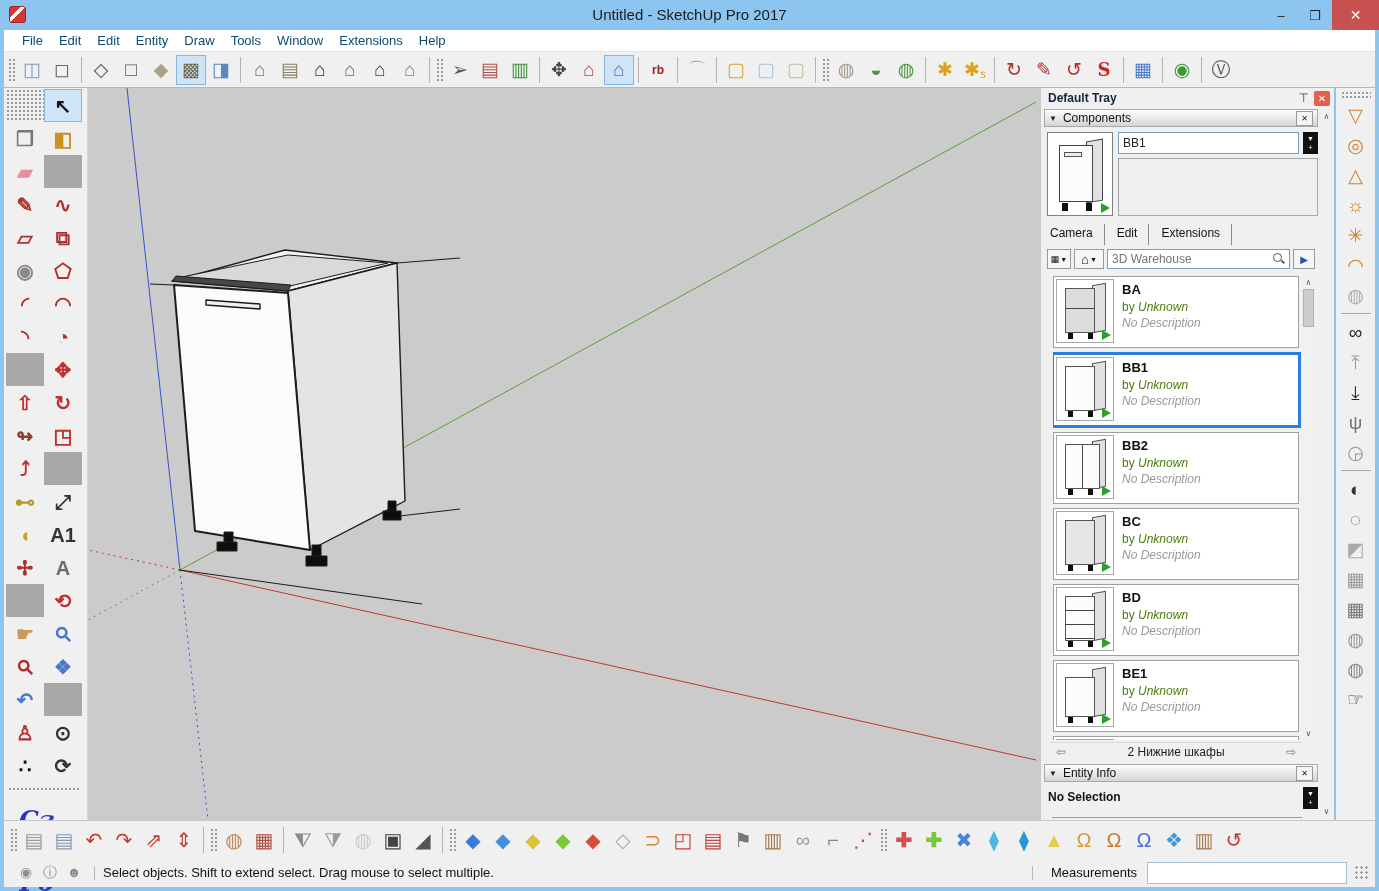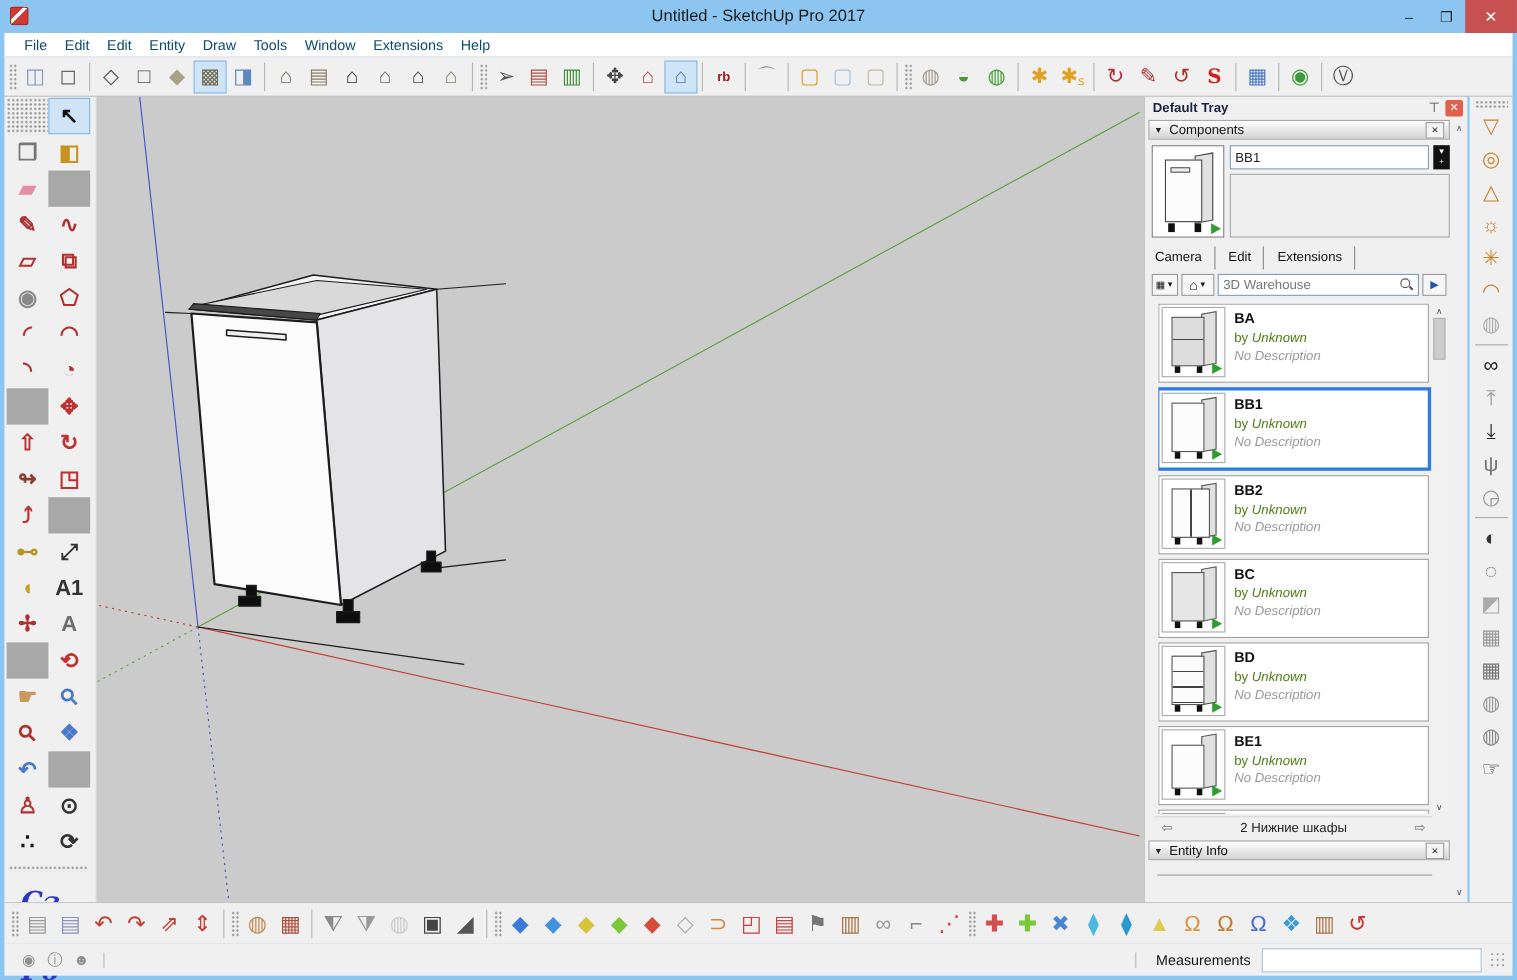--- a/index.html
+++ b/index.html
@@ -822,20 +822,27 @@
       <span class="nav-arrow" data-name="nav-forward-icon">⇨</span>
     </div>
   </div>
 
   <div class="panel-header" data-name="entity-info-panel-header">
     <span class="tri" data-name="collapse-icon">▼</span>
     <span class="ph-label" data-name="entity-info-panel-title">Entity Info</span>
     <span class="box-close" data-name="entity-info-close-button">✕</span>
   </div>
   <div class="ei-body" data-name="entity-info-body">
+    <div class="ei-row">
+      <span class="ei-status" data-name="selection-status">No Selection</span>
+      <div class="details-btn" data-name="details-toggle-button">
+        <span data-name="details-arrow-icon">▼</span>
+        <span data-name="details-plus-icon">+</span>
+      </div>
+    </div>
     <div class="ei-line"></div>
   </div>
 
   <div class="tray-scroll" data-name="tray-scrollbar">
     <span class="scroll-arrow" data-name="scroll-up-icon">∧</span>
     <span class="scroll-arrow" data-name="scroll-down-icon">∨</span>
   </div>
 </div>
 
 <div class="right-toolbar" data-name="right-toolbar">
@@ -1129,19 +1136,20 @@
 
       <span class="sb-icon" data-name="help-icon" title="help-icon">
         <i style="font-style:normal">ⓘ</i>
       </span>
 
       <span class="sb-icon" data-name="user-icon" title="user-icon">
         <i style="font-style:normal">☻</i>
       </span>
     </span>
   <span class="sb-div"></span>
+  <span class="sb-hint" data-name="status-hint">Select objects. Shift to extend select. Drag mouse to select multiple.</span>
   <span class="sb-right">
     <span class="sb-div"></span>
     <span class="sb-meas-label" data-name="measurements-label">Measurements</span>
     <input class="meas-input" type="text" data-name="measurements-input" value="" style="">
     <span class="sb-grip" data-name="resize-grip"></span>
   </span>
 </div>
 
 </body></html>

